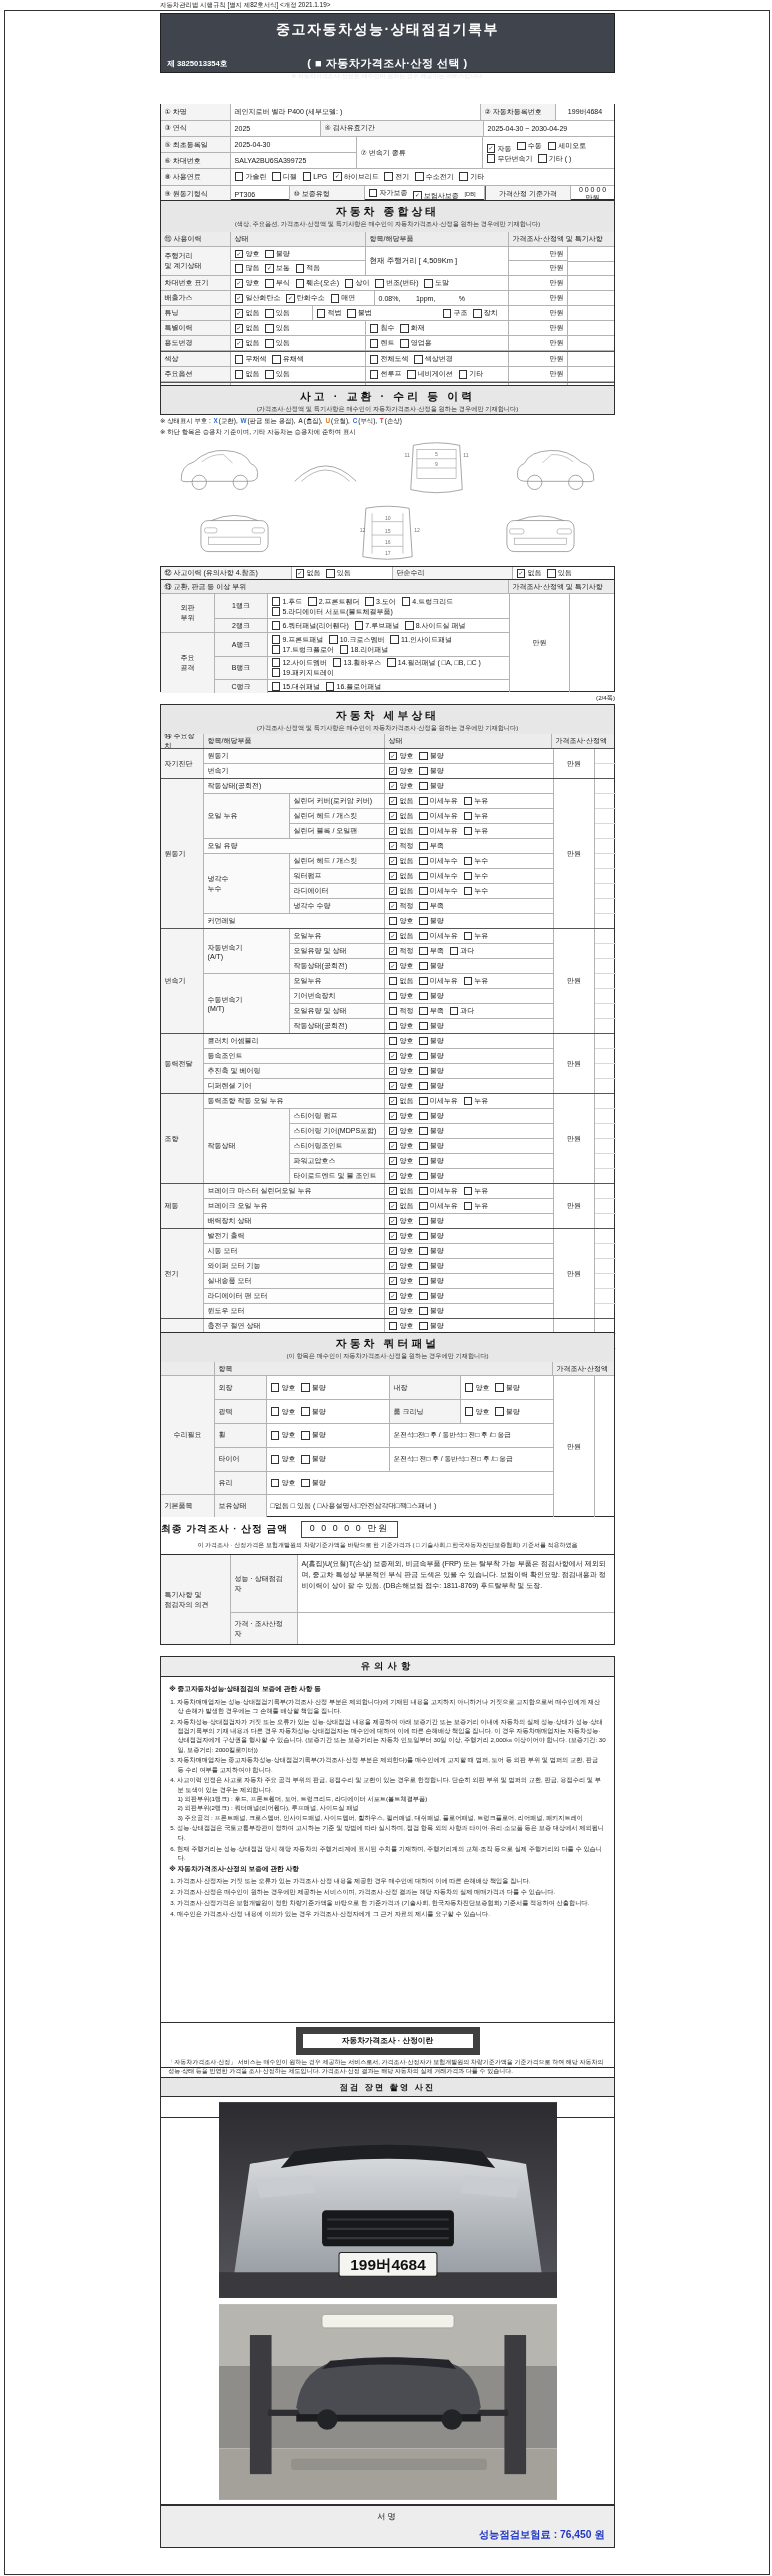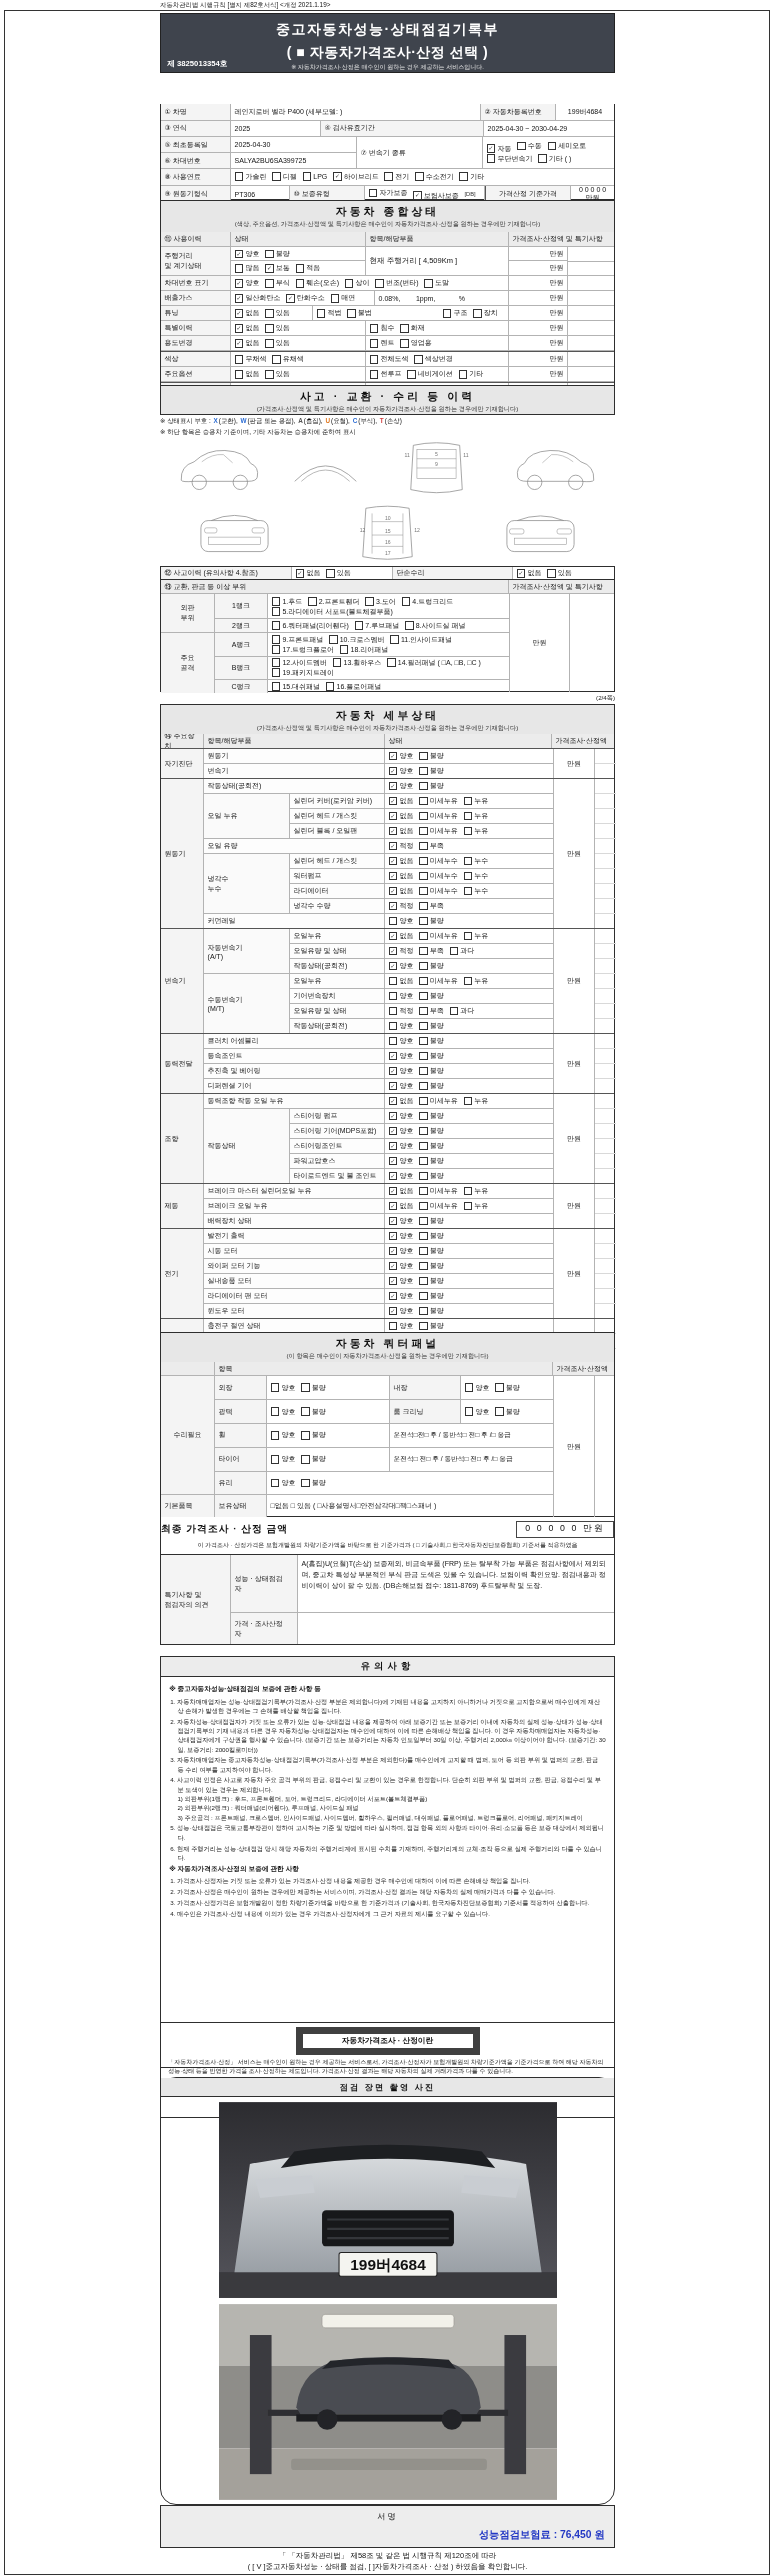--- a/index.html
+++ b/index.html
@@ -6,21 +6,21 @@
   .page{position:relative;width:773px;height:2576px;background:#fff;overflow:hidden;
         font-family:"Liberation Sans","DejaVu Sans",sans-serif;color:#111;}
   .frame{position:absolute;left:4.1px;top:10.3px;width:764px;height:2563px;border:0.5px solid #333;}
   .abs{position:absolute;}
   .col{left:160px;width:455px;box-sizing:border-box;}
   
   .regline{font-size:6.4px;color:#111;}
   
   .darkhdr{background:#3f444d;color:#fff;border:0.5px solid #222;box-sizing:border-box;text-align:center;}
   .darkhdr .t1{font-size:14px;font-weight:bold;letter-spacing:1.5px;margin-top:6.2px;}
-  .darkhdr .t2{font-size:14px;font-weight:bold;margin-top:5px;letter-spacing:0.5px;}
+  .darkhdr .t2{font-size:11px;font-weight:bold;margin-top:17px;letter-spacing:0.5px;}
   .darkhdr .t3{font-size:6px;margin-top:1.5px;color:#e8e8e8;}
   .docno{position:absolute;left:6.2px;bottom:3.1px;font-size:7.7px;font-weight:bold;color:#fff;}
   
   .sechdr{background:#e7e7e7;border:1px solid #2e2e2e;border-bottom:none;box-sizing:border-box;text-align:center;}
   .sechdr .st{font-size:10.8px;font-weight:bold;letter-spacing:3.1px;margin-top:4.1px;}
   .sechdr .sn{font-size:6.2px;color:#333;margin-top:1px;}
   
   .tbl{border:1px solid #2e2e2e;box-sizing:border-box;background:#fff;}
   .fr{display:flex;}
   .c{border-right:0.5px solid #b3b3b3;box-sizing:border-box;display:flex;align-items:center;
@@ -1562,21 +1562,21 @@
           <div class="c lab" style="flex:0 0 52px;">보유상태</div>
           <div class="c" style="flex:1;">□없음 □ 있음 ( □사용설명서□안전삼각대□잭□스패너 )</div>
         </div>
       </div>
       <div class="c ctr" style="flex:0 0 42px;border-left:0.5px solid #b3b3b3;">만원</div>
       <div class="c" style="flex:1;"></div>
     </div>
   </div>
 
   <div class="abs col tbl" style="top:1517px;height:38px;border-top:none;">
-    <div class="fr ctr" style="height:24px;align-items:center;justify-content:space-between;">
+    <div class="fr ctr" style="height:24px;align-items:center;justify-content:flex-start;">
       <span style="font-size:9.8px;font-weight:bold;letter-spacing:1px;margin-right:12.4px;">최종 가격조사 · 산정 금액</span>
       <span style="font-size:8.8px;border:0.8px solid #444;padding:1.5px 8.2px;letter-spacing:2.1px;">0  0  0  0  0 만원</span>
     </div>
     <div class="ctr" style="text-align:center;font-size:6px;color:#222;">이 가격조사 · 산정가격은 보험개발원의 차량기준가액을 바탕으로 한 기준가격과 ( □ 기술사회,□ 한국자동차진단보증협회) 기준서를 적용하였음</div>
   </div>
 
   <div class="abs col tbl fr" style="top:1555px;height:90px;border-top:none;">
     <div class="c lab pre" style="flex:0 0 70px;">특기사항 및
 점검자의 의견</div>
     <div style="flex:1;display:flex;flex-direction:column;">
@@ -1616,21 +1616,21 @@
           <div class="nitem">4. 매수인은 가격조사·산정 내용에 이의가 있는 경우 가격조사·산정자에게 그 근거 자료의 제시를 요구할 수 있습니다.</div>
         </div>
     </div>
   </div>
 
   <div class="abs col pinfo" style="top:2022px;height:46px;">
     <div class="pinfo-title">자동차가격조사 · 산정이란</div>
     <div class="pinfo-text">「자동차가격조사·산정」 서비스는 매수인이 원하는 경우 제공하는 서비스로서, 가격조사·산정자가 보험개발원의 차량기준가액을 기준가격으로 하여 해당 자동차의 성능·상태 등을 반영한 가격을 조사·산정하는 제도입니다. 가격조사·산정 결과는 해당 자동차의 실제 거래가격과 다를 수 있습니다.</div>
   </div>
 
-  <div class="abs col photobox" style="top:2077px;height:428px;border-radius:16px;">
+  <div class="abs col photobox" style="top:2077px;height:428px;">
     <div class="photohdr">점검 장면 촬영 사진</div>
     <svg class="photo" width="338" height="196" viewBox="0 0 656 380">
       <defs>
         <linearGradient id="g1" x1="0" y1="0" x2="0" y2="1">
           <stop offset="0" stop-color="#2c2c30"></stop>
             <stop offset="1" stop-color="#55555c"></stop>
         </linearGradient>
         <linearGradient id="g2" x1="0" y1="0" x2="0" y2="1">
           <stop offset="0" stop-color="#d9dcdf"></stop>
             <stop offset="1" stop-color="#9aa0a6"></stop>
@@ -1665,18 +1665,14 @@
       <circle cx="452" cy="224" r="20" fill="#222327"></circle>
       <rect x="140" y="300" width="380" height="22" rx="6" fill="#8c8a84" opacity="0.7"></rect>
     </svg>
   </div>
 
   <div class="abs col signbox" style="top:2505px;height:43px;">
     <div class="s1">서명</div>
     <div class="fee">성능점검보험료 : 76,450 원</div>
   </div>
 
-  <div class="abs col confirm" style="top:2551px;">
-    <div>「 「자동차관리법」 제58조 및 같은 법 시행규칙 제120조에 따라</div>
-    <div>( [ V ]중고자동차성능 · 상태를 점검, [   ]자동차가격조사 · 산정 ) 하였음을 확인합니다.</div>
-  </div>
 </div>
 
 
 </body></html>

